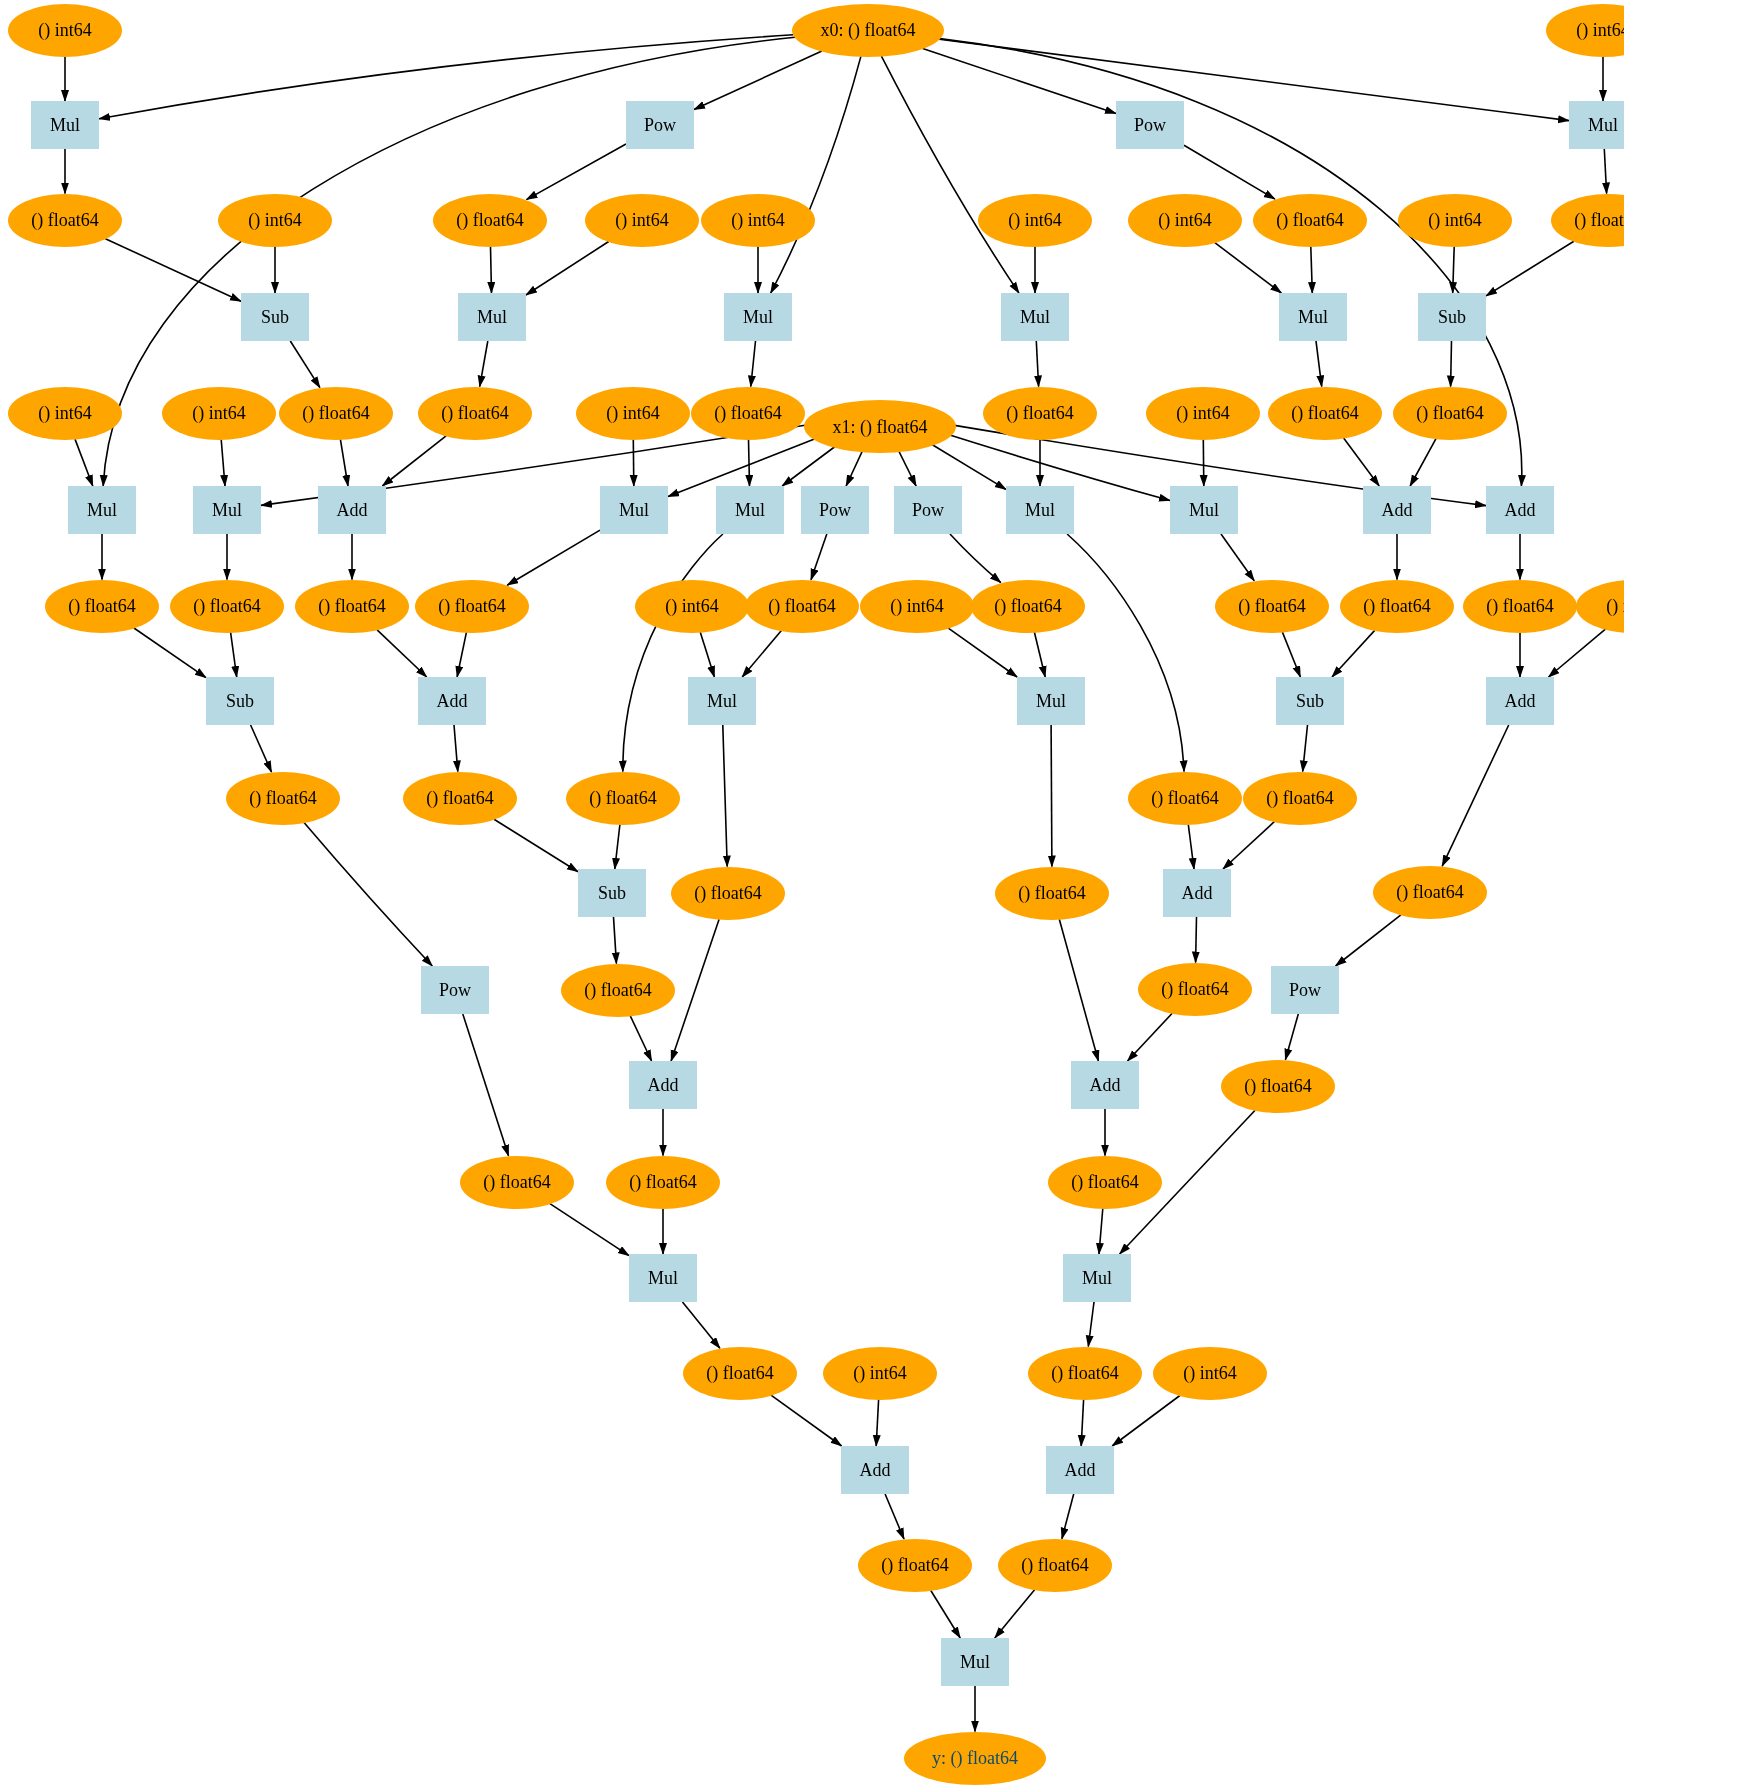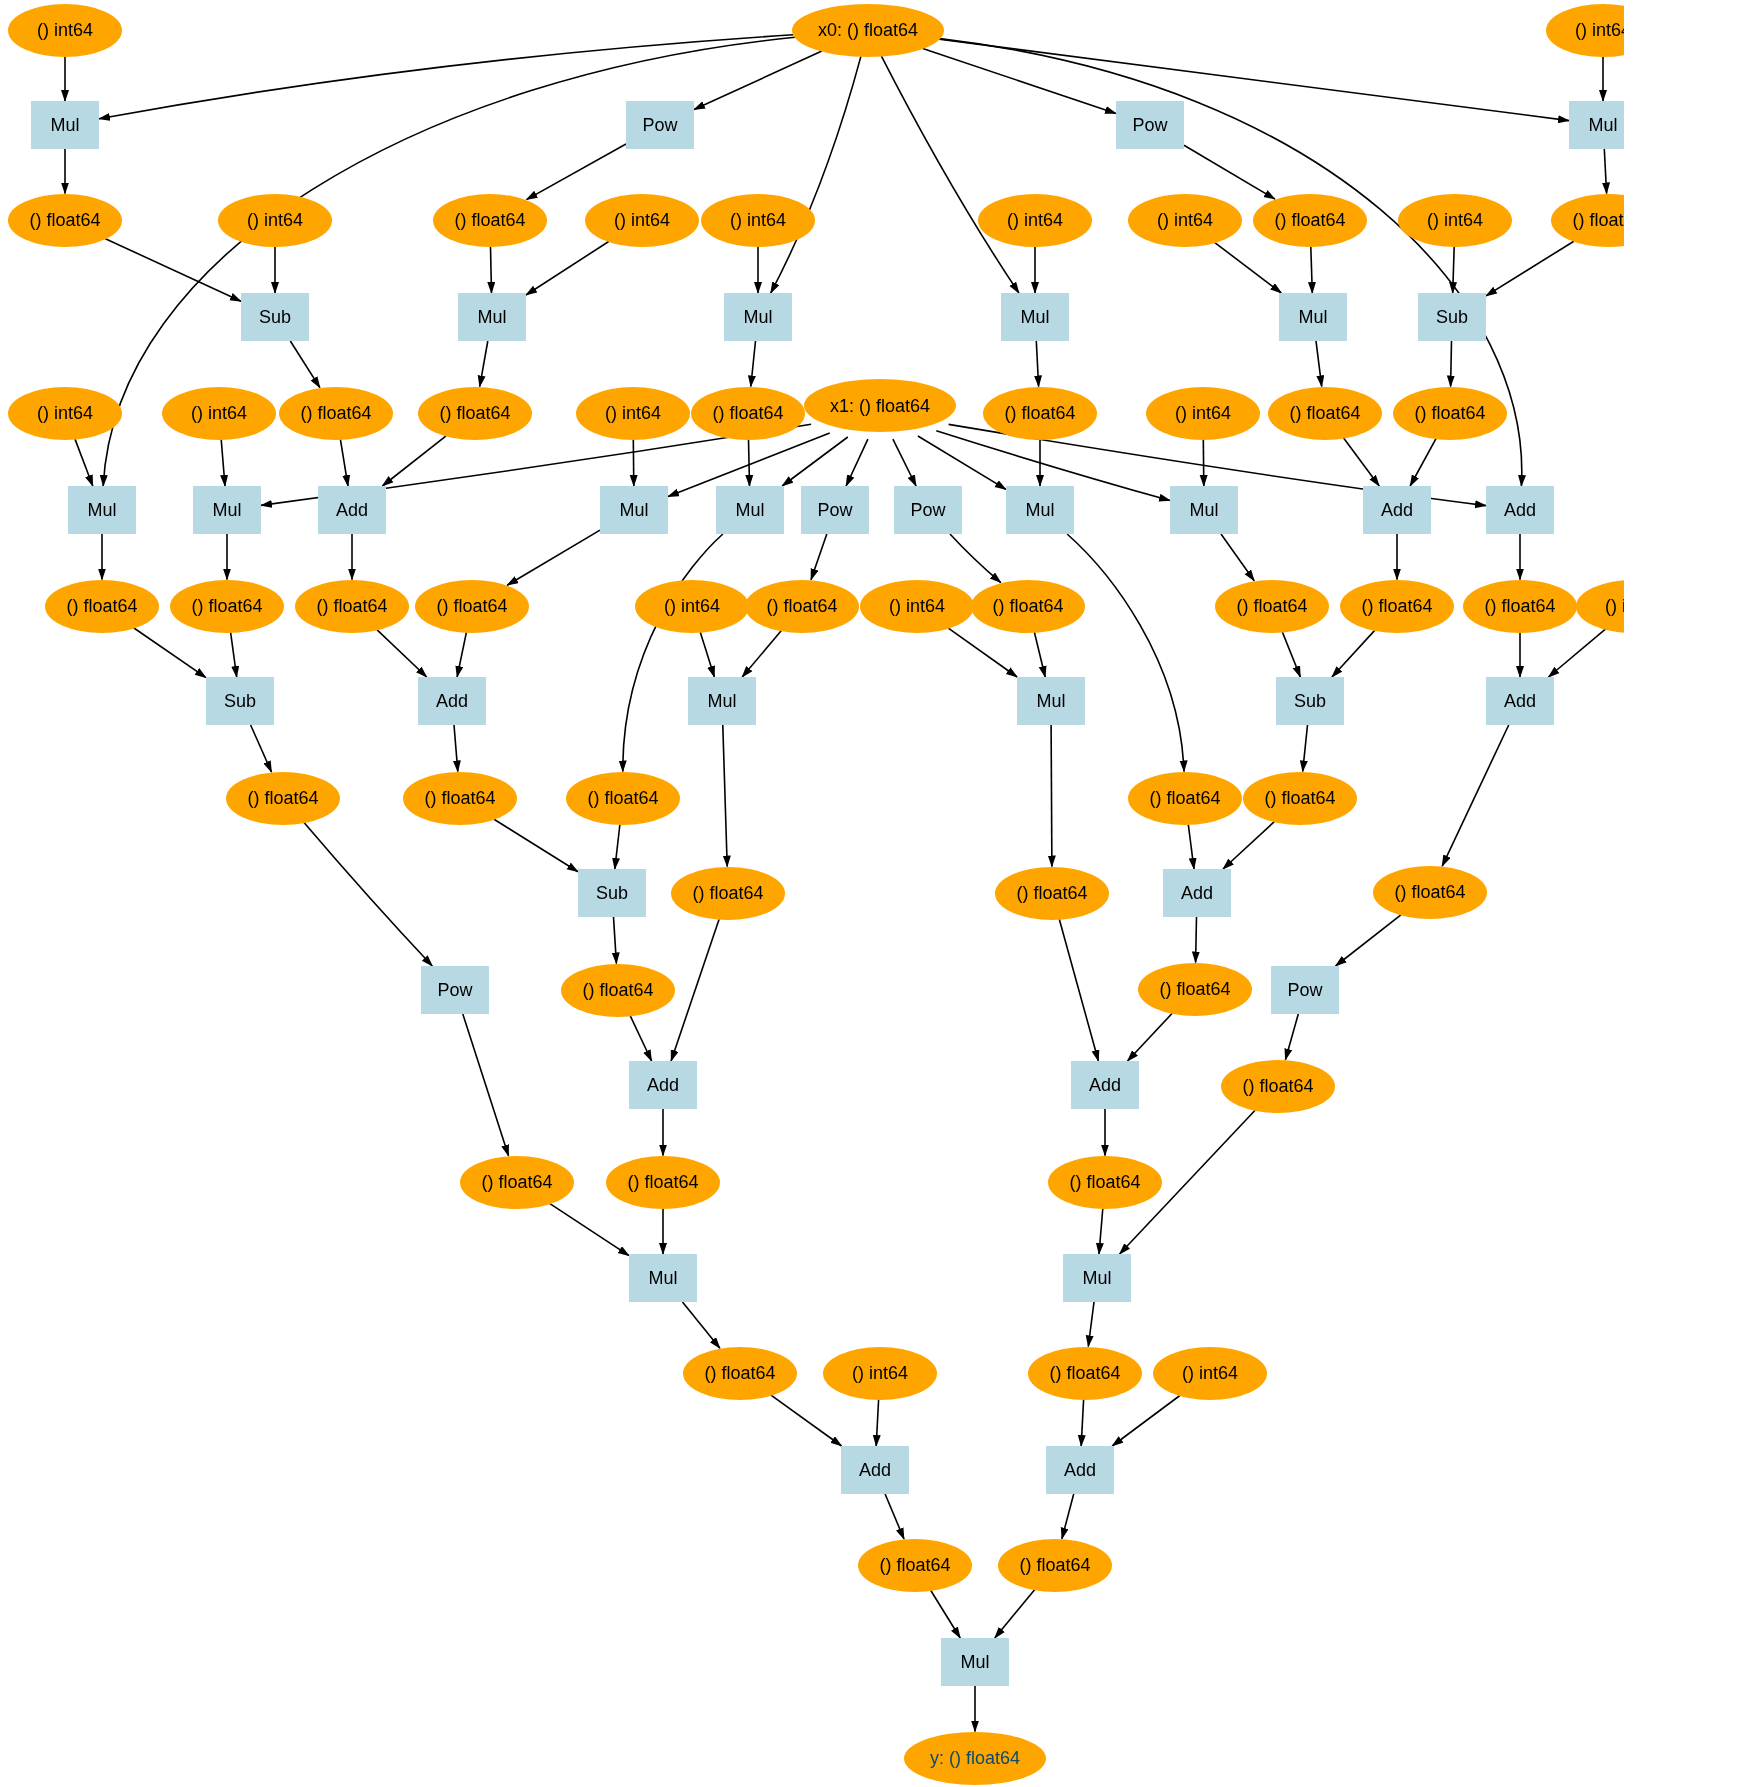--- a/index.html
+++ b/index.html
@@ -1,17 +1,17 @@
 <!DOCTYPE html>
 <html><head>
 <meta charset="utf-8">
 <style>
   html,body{margin:0;padding:0;background:#ffffff;}
   .canvas{position:relative;width:1624px;height:1787px;background:#ffffff;
-          font-family:Liberation Sans, sans-serif;overflow:hidden;}
+          font-family:Liberation Serif, serif;overflow:hidden;}
   svg.edge-layer{position:absolute;left:0;top:0;width:1747px;height:1787px;}
   .node{position:absolute;display:flex;align-items:center;justify-content:center;
         font-size:18px;color:#000;line-height:1;white-space:nowrap;}
   .node.ellipse{border-radius:50%;}
   .node.box{border-radius:0;}
   .edge{fill:none;stroke-width:1.6px;}
 </style>
 </head>
 <body>
 
@@ -214,21 +214,21 @@
       </div>
       <div class="node ellipse" style="left: 418px; top: 386.5px; width: 114px; height: 53px; background: rgb(255, 165, 0); color: rgb(0, 0, 0);">
         <span>() float64</span>
       </div>
       <div class="node ellipse" style="left: 576px; top: 386.5px; width: 114px; height: 53px; background: rgb(255, 165, 0); color: rgb(0, 0, 0);">
         <span>() int64</span>
       </div>
       <div class="node ellipse" style="left: 691px; top: 386.5px; width: 114px; height: 53px; background: rgb(255, 165, 0); color: rgb(0, 0, 0);">
         <span>() float64</span>
       </div>
-      <div class="node ellipse" style="left: 804px; top: 379px; width: 152px; height: 53px; background: rgb(255, 165, 0); color: rgb(0, 0, 0);">
+      <div class="node ellipse" style="left: 804px; top: 400px; width: 152px; height: 53px; background: rgb(255, 165, 0); color: rgb(0, 0, 0);">
         <span>x1: () float64</span>
       </div>
       <div class="node ellipse" style="left: 983px; top: 386.5px; width: 114px; height: 53px; background: rgb(255, 165, 0); color: rgb(0, 0, 0);">
         <span>() float64</span>
       </div>
       <div class="node ellipse" style="left: 1146px; top: 386.5px; width: 114px; height: 53px; background: rgb(255, 165, 0); color: rgb(0, 0, 0);">
         <span>() int64</span>
       </div>
       <div class="node ellipse" style="left: 1268px; top: 386.5px; width: 114px; height: 53px; background: rgb(255, 165, 0); color: rgb(0, 0, 0);">
         <span>() float64</span>

